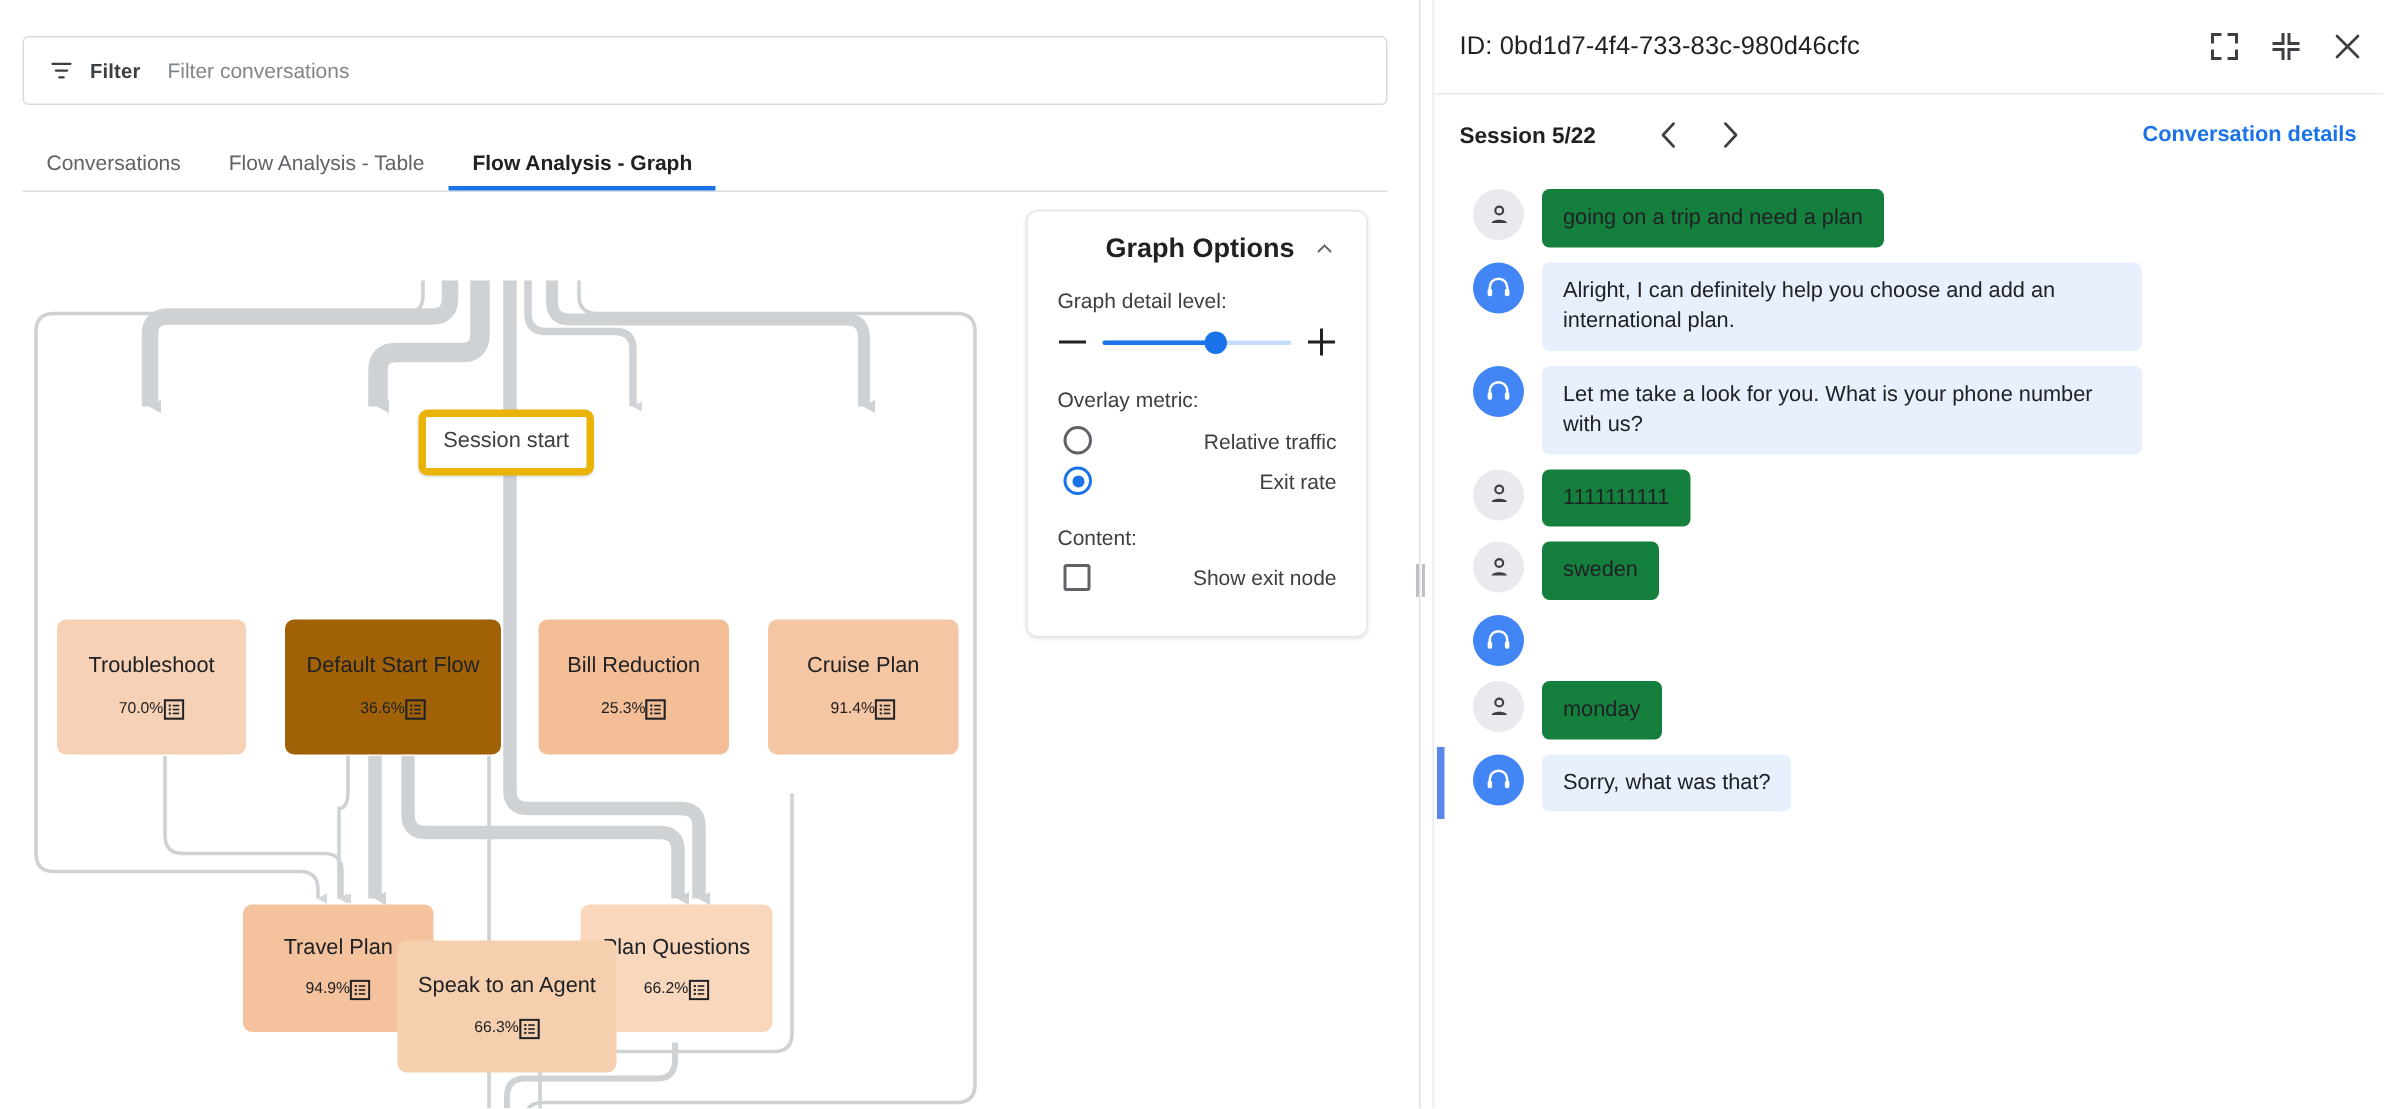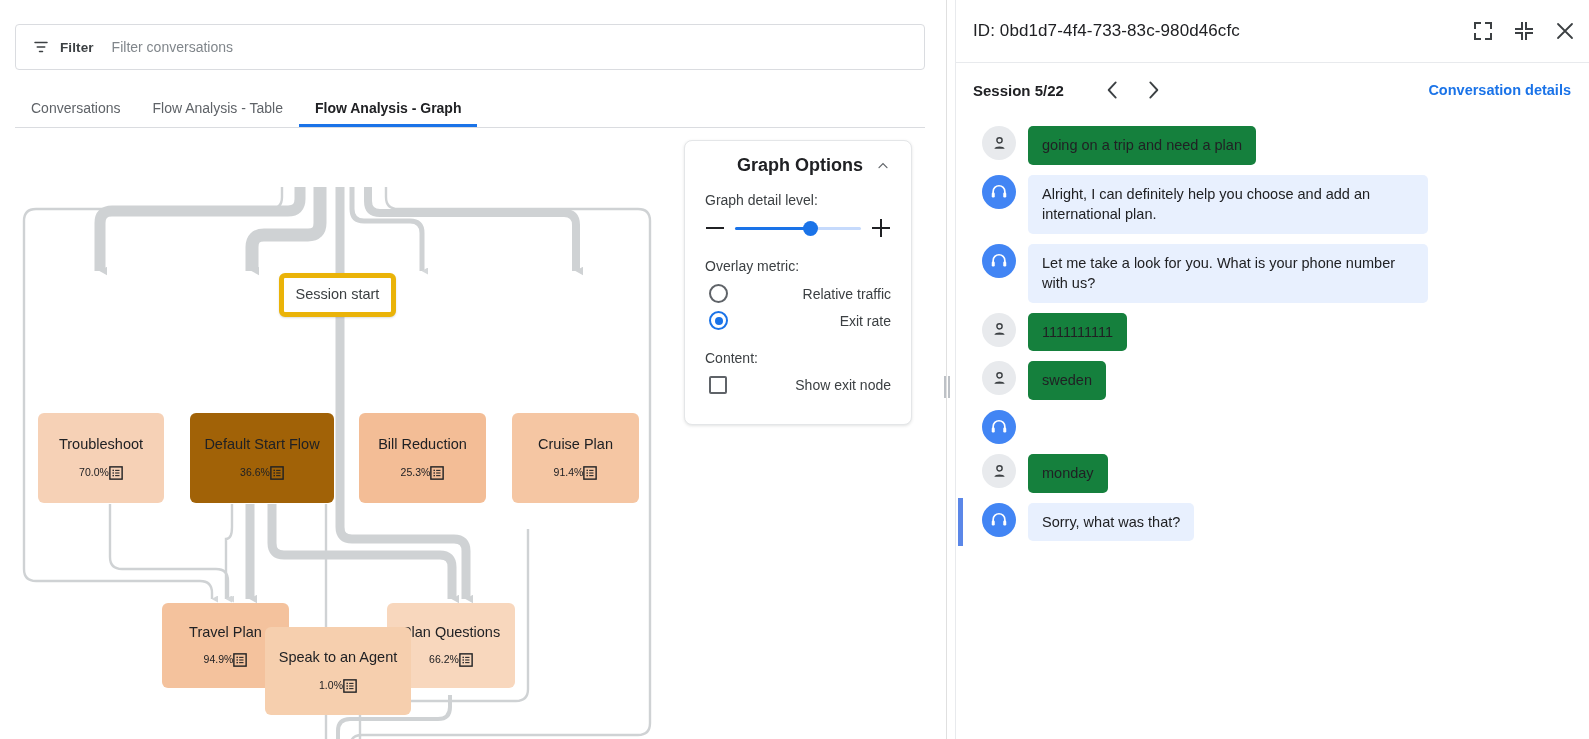--- a/index.html
+++ b/index.html
@@ -423,21 +423,21 @@
             <rect x="7" y="4.4" width="5" height="1.2" fill="#202124"></rect>
             <rect x="7" y="7.4" width="5" height="1.2" fill="#202124"></rect>
             <rect x="7" y="10.4" width="5" height="1.2" fill="#202124"></rect>
           </svg>
         </div>
       </div>
 
       <div class="node" style="left:265px; top:498px; width:146px; height:88px; background:#f6cfae; top:498px; margin-top:0;">
         <div class="node-title">Speak to an Agent</div>
         <div class="node-meta">
-          <span class="node-pct">1.0%</span>
+          <span class="node-pct">66.3%</span>
           <svg class="list-icon" viewBox="0 0 16 16">
             <rect x="1" y="1" width="14" height="14" fill="none" stroke="#202124" stroke-width="1.6"></rect>
             <rect x="4" y="4.2" width="1.6" height="1.6" fill="#202124"></rect>
             <rect x="4" y="7.2" width="1.6" height="1.6" fill="#202124"></rect>
             <rect x="4" y="10.2" width="1.6" height="1.6" fill="#202124"></rect>
             <rect x="7" y="4.4" width="5" height="1.2" fill="#202124"></rect>
             <rect x="7" y="7.4" width="5" height="1.2" fill="#202124"></rect>
             <rect x="7" y="10.4" width="5" height="1.2" fill="#202124"></rect>
           </svg>
         </div>

